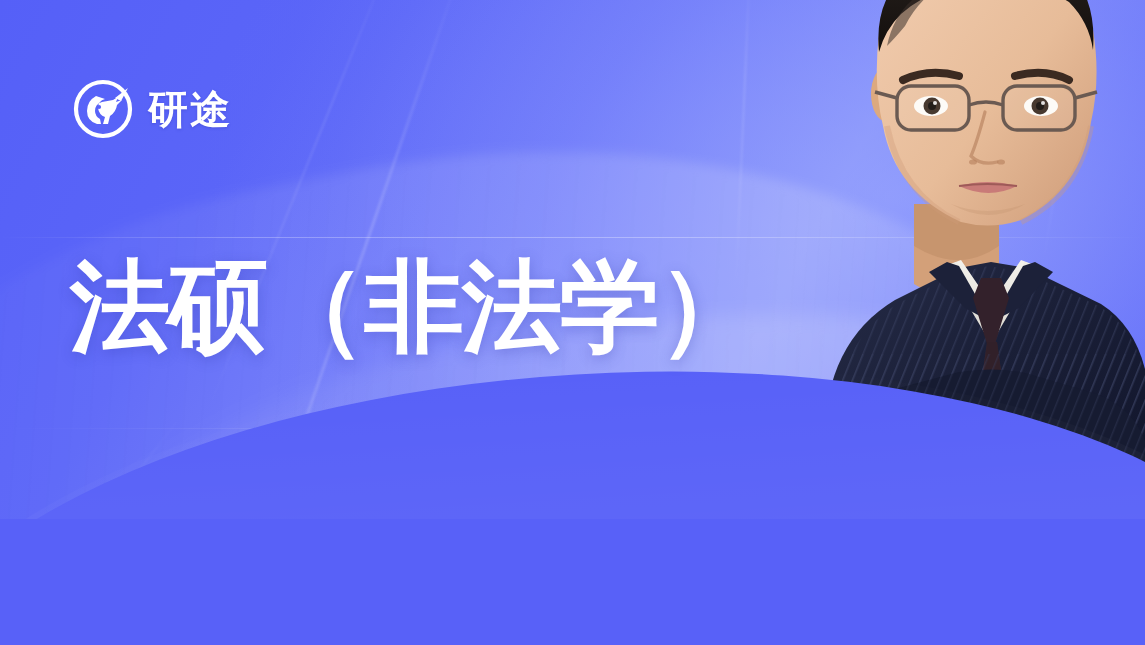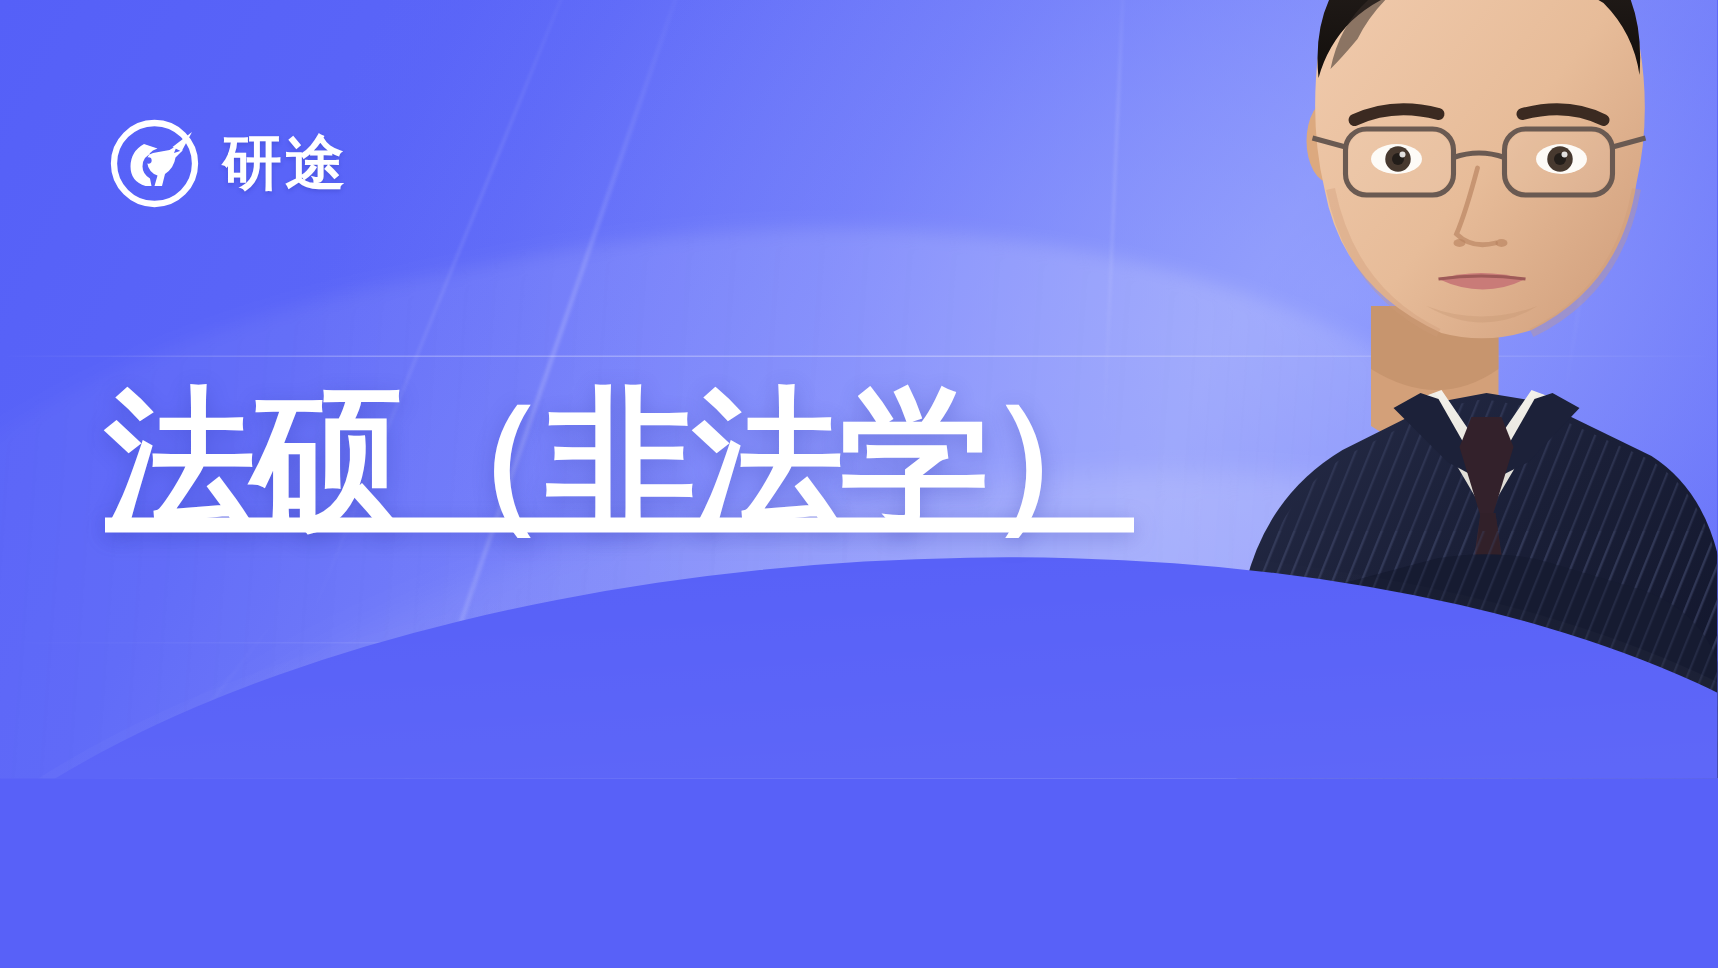--- a/index.html
+++ b/index.html
@@ -109,21 +109,20 @@
 
   
   .headline {
     position:absolute;
     left:70px; top:250px;
     font-size:100px; font-weight:800; color:#FFFFFF;
     letter-spacing:-2px; line-height:1.12;
     white-space:nowrap;
     z-index:10;
     text-shadow:0 3px 14px rgba(46,54,168,0.30);
-    text-decoration:underline;
   }
 
   
   .portrait-wrap {
     position:absolute;
     right:-4px; bottom:0;
     width:520px; height:645px;
     z-index:5;
     overflow:hidden;
   }

